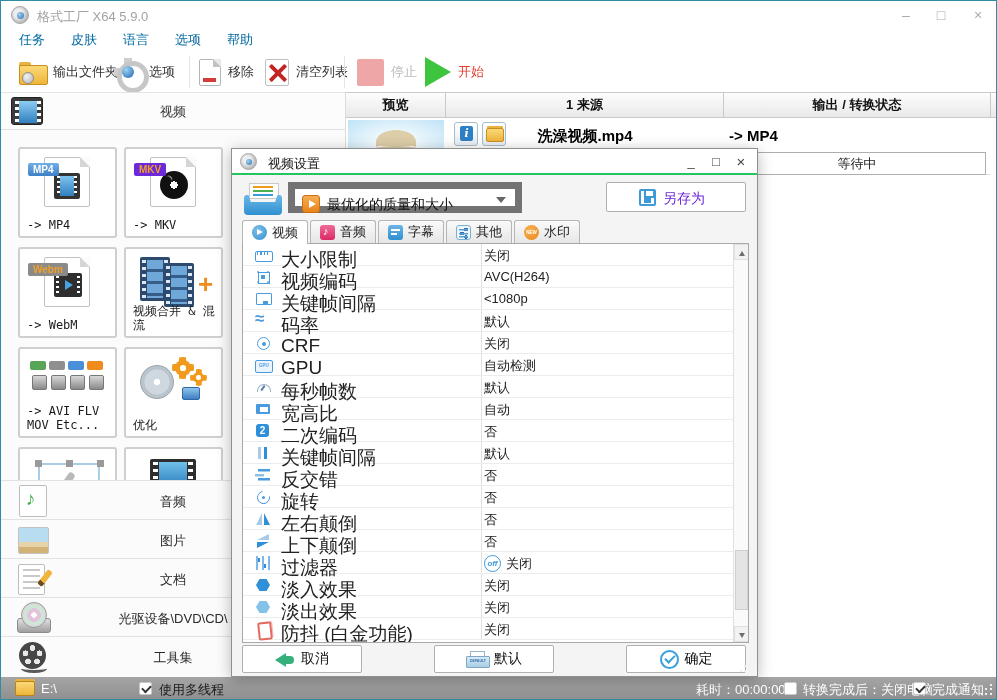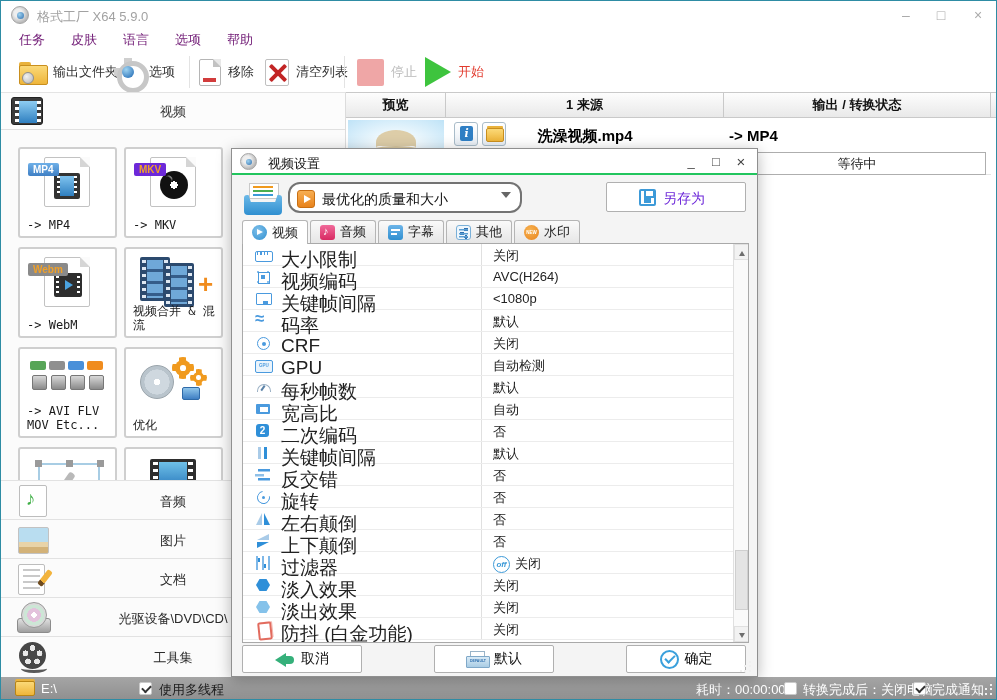--- a/index.html
+++ b/index.html
@@ -11,21 +11,21 @@
   
   #titlebar{position:absolute;left:0;top:0;width:100%;height:28px;background:#fff}
   #app-icon{position:absolute;left:10px;top:5px;width:18px;height:18px;border-radius:50%;
     background:radial-gradient(circle at 40% 40%, #eee 0 30%, #b9b9b9 70%);border:1px solid #a5a5a5}
   #app-icon::after{content:"";position:absolute;left:5px;top:5px;width:7px;height:7px;border-radius:50%;
     background:radial-gradient(circle at 35% 35%, #9fd2f0, #2f6fae)}
   #title-text{position:absolute;left:36px;top:7px;color:#a2a2a2;font-size:13px}
   .wctl{position:absolute;top:4px;width:30px;height:20px;text-align:center;color:#ababab;font-size:14px;line-height:20px;cursor:default}
   
   #menubar{position:absolute;left:0;top:28px;width:100%;height:22px;background:#fff;display:flex;align-items:center;padding-left:18px;gap:26px}
-  .menu-item{color:#701a75;font-size:13px}
+  .menu-item{color:#0369a1;font-size:13px}
 
   
   #toolbar{position:absolute;left:0;top:50px;width:100%;height:41px;background:#fff}
   .tbtn{position:absolute;top:4px;height:34px;display:flex;align-items:center;gap:7px;color:#333;font-size:13px}
   .tsep{position:absolute;top:5px;width:1px;height:32px;background:#e3e3e3}
   .ic-folder{position:relative;width:27px;height:21px}
   .ic-folder::before{content:"";position:absolute;left:0;top:0;width:12px;height:6px;background:#e9b23c;border-radius:2px 2px 0 0}
   .ic-folder::after{content:"";position:absolute;left:0;top:3px;width:27px;height:18px;border-radius:2px;
     background:linear-gradient(#fbd978,#eeb53a);border:1px solid #c98f1e}
   .ic-globe{position:absolute;left:3px;bottom:-1px;width:12px;height:12px;border-radius:50%;z-index:2;
@@ -166,21 +166,21 @@
   #dlg-icon{position:absolute;left:8px;top:4px;width:17px;height:17px;border-radius:50%;background:radial-gradient(circle at 40% 40%,#eee 0 30%,#b9b9b9 70%);border:1px solid #a5a5a5}
   #dlg-icon::after{content:"";position:absolute;left:5px;top:5px;width:6px;height:6px;border-radius:50%;background:radial-gradient(circle at 35% 35%,#9fd2f0,#2f6fae)}
   #dlg-title{position:absolute;left:36px;top:6px;font-size:13px;color:#111}
   .dctl{position:absolute;top:3px;width:24px;height:20px;text-align:center;color:#444;font-size:13px;line-height:19px}
   .ic-tray{position:absolute;left:12px;top:34px;width:38px;height:32px}
   .ic-tray::before{content:"";position:absolute;left:5px;top:0;width:28px;height:14px;background:#fff;border:1px solid #c9c9c9;
     background-image:linear-gradient(#f09a1e,#f09a1e),linear-gradient(#4bae4f,#4bae4f),linear-gradient(#3d9ad8,#3d9ad8);
     background-size:20px 2px,20px 2px,20px 2px;background-position:3px 2px,3px 6px,3px 10px;background-repeat:no-repeat}
   .ic-tray::after{content:"";position:absolute;left:0;top:12px;width:38px;height:20px;background:linear-gradient(#6cb9e8,#2f8fd0);border-radius:3px 3px 4px 4px;
     clip-path:polygon(0 0,12% 0,18% 35%,82% 35%,88% 0,100% 0,100% 100%,0 100%)}
-  #profile-select{position:absolute;left:56px;top:33px;width:234px;height:31px;background:#fff;border:2px solid #737373;border-radius:12px}
+  #profile-select{position:absolute;left:56px;top:33px;width:234px;height:31px;background:#fff;border:7px solid #737373;border-radius:0}
   .ic-profile{position:absolute;left:7px;top:6px;width:18px;height:18px;background:linear-gradient(#f7ae52,#e8831c);border:1px solid #c96f12;border-radius:3px}
   .ic-profile::after{content:"";position:absolute;left:6px;top:4px;border-left:7px solid #fff;border-top:4.5px solid transparent;border-bottom:4.5px solid transparent}
   #profile-text{position:absolute;left:32px;top:7px;font-size:14px;color:#111}
   #profile-caret{position:absolute;right:9px;top:8px;width:0;height:0;border-top:6px solid #666;border-left:5px solid transparent;border-right:5px solid transparent}
   #saveas-btn{position:absolute;left:374px;top:33px;width:140px;height:30px;background:#fff;border:1px solid #b0b0b0;border-radius:2px}
   .ic-save{position:absolute;left:32px;top:6px;width:17px;height:17px;border:2px solid #3d9ad8;border-radius:2px}
   .ic-save::before{content:"";position:absolute;left:3px;top:-1px;width:7px;height:6px;border:2px solid #3d9ad8;border-top:none}
   .ic-save::after{content:"";position:absolute;left:3px;bottom:1px;width:7px;height:5px;background:#3d9ad8}
   #saveas-label{position:absolute;left:56px;top:7px;font-size:14px;color:#6d28d9}
 
@@ -201,21 +201,21 @@
       radial-gradient(circle 2px at 9px 3.5px,#2f6fae 97%,transparent),radial-gradient(circle 2px at 5px 7.5px,#2f6fae 97%,transparent),radial-gradient(circle 2px at 9px 11px,#2f6fae 97%,transparent);
     background-size:9px 1.5px,9px 1.5px,9px 1.5px,100% 100%,100% 100%,100% 100%;background-position:2px 3px,2px 7px,2px 10.5px,0 0,0 0,0 0;background-repeat:no-repeat}
   .watermark-tab-icon{border-radius:50%;background:radial-gradient(circle at 40% 35%,#f7b352,#e8831c)}
   .watermark-tab-icon::after{content:"NEW";position:absolute;left:0;top:5px;width:100%;text-align:center;color:#fff;font-size:4.5px;font-weight:bold;letter-spacing:0}
 
   #settings-list{position:absolute;left:10px;top:94px;width:507px;height:400px;background:#fff;border:1px solid #a9a9a9;overflow:hidden}
   .srow{position:relative;width:491px;height:22px;border-bottom:1px solid #ececec;display:flex;align-items:center}
   .srow .sicon{position:absolute;left:12px;top:3px;width:16px;height:16px}
   .slabel{position:absolute;left:38px;top:3px;font-size:19px;color:#222}
   .sdivider{position:absolute;left:238px;top:0;width:1px;height:100%;background:#e0e0e0}
-  .svalue{position:absolute;left:250px;top:3px;font-size:13px;color:#222;display:flex;align-items:center;gap:5px}
+  .svalue{position:absolute;left:241px;top:3px;font-size:13px;color:#222;display:flex;gap:5px}
   .off-badge{display:inline-block;width:17px;height:17px;border:1.5px solid #3d9ad8;border-radius:50%;color:#3d9ad8;
     font-size:8px;font-style:italic;text-align:center;line-height:15px;font-weight:bold}
   #vscroll{position:absolute;right:0;top:0;width:15px;height:100%;background:#fafafa;border-left:1px solid #e0e0e0}
   .varrow{position:absolute;left:0;width:15px;height:16px;background:#f2f2f2;border:1px solid #e0e0e0}
   .varrow::after{content:"";position:absolute;left:4px}
   #vup::after{top:6px;border-bottom:5px solid #6e6e6e;border-left:3.5px solid transparent;border-right:3.5px solid transparent}
   #vdown{bottom:0}
   #vdown::after{top:6px;border-top:5px solid #6e6e6e;border-left:3.5px solid transparent;border-right:3.5px solid transparent}
   #vthumb{position:absolute;left:1px;top:306px;width:13px;height:60px;background:#e4e4e4;border:1px solid #cfcfcf}
 

